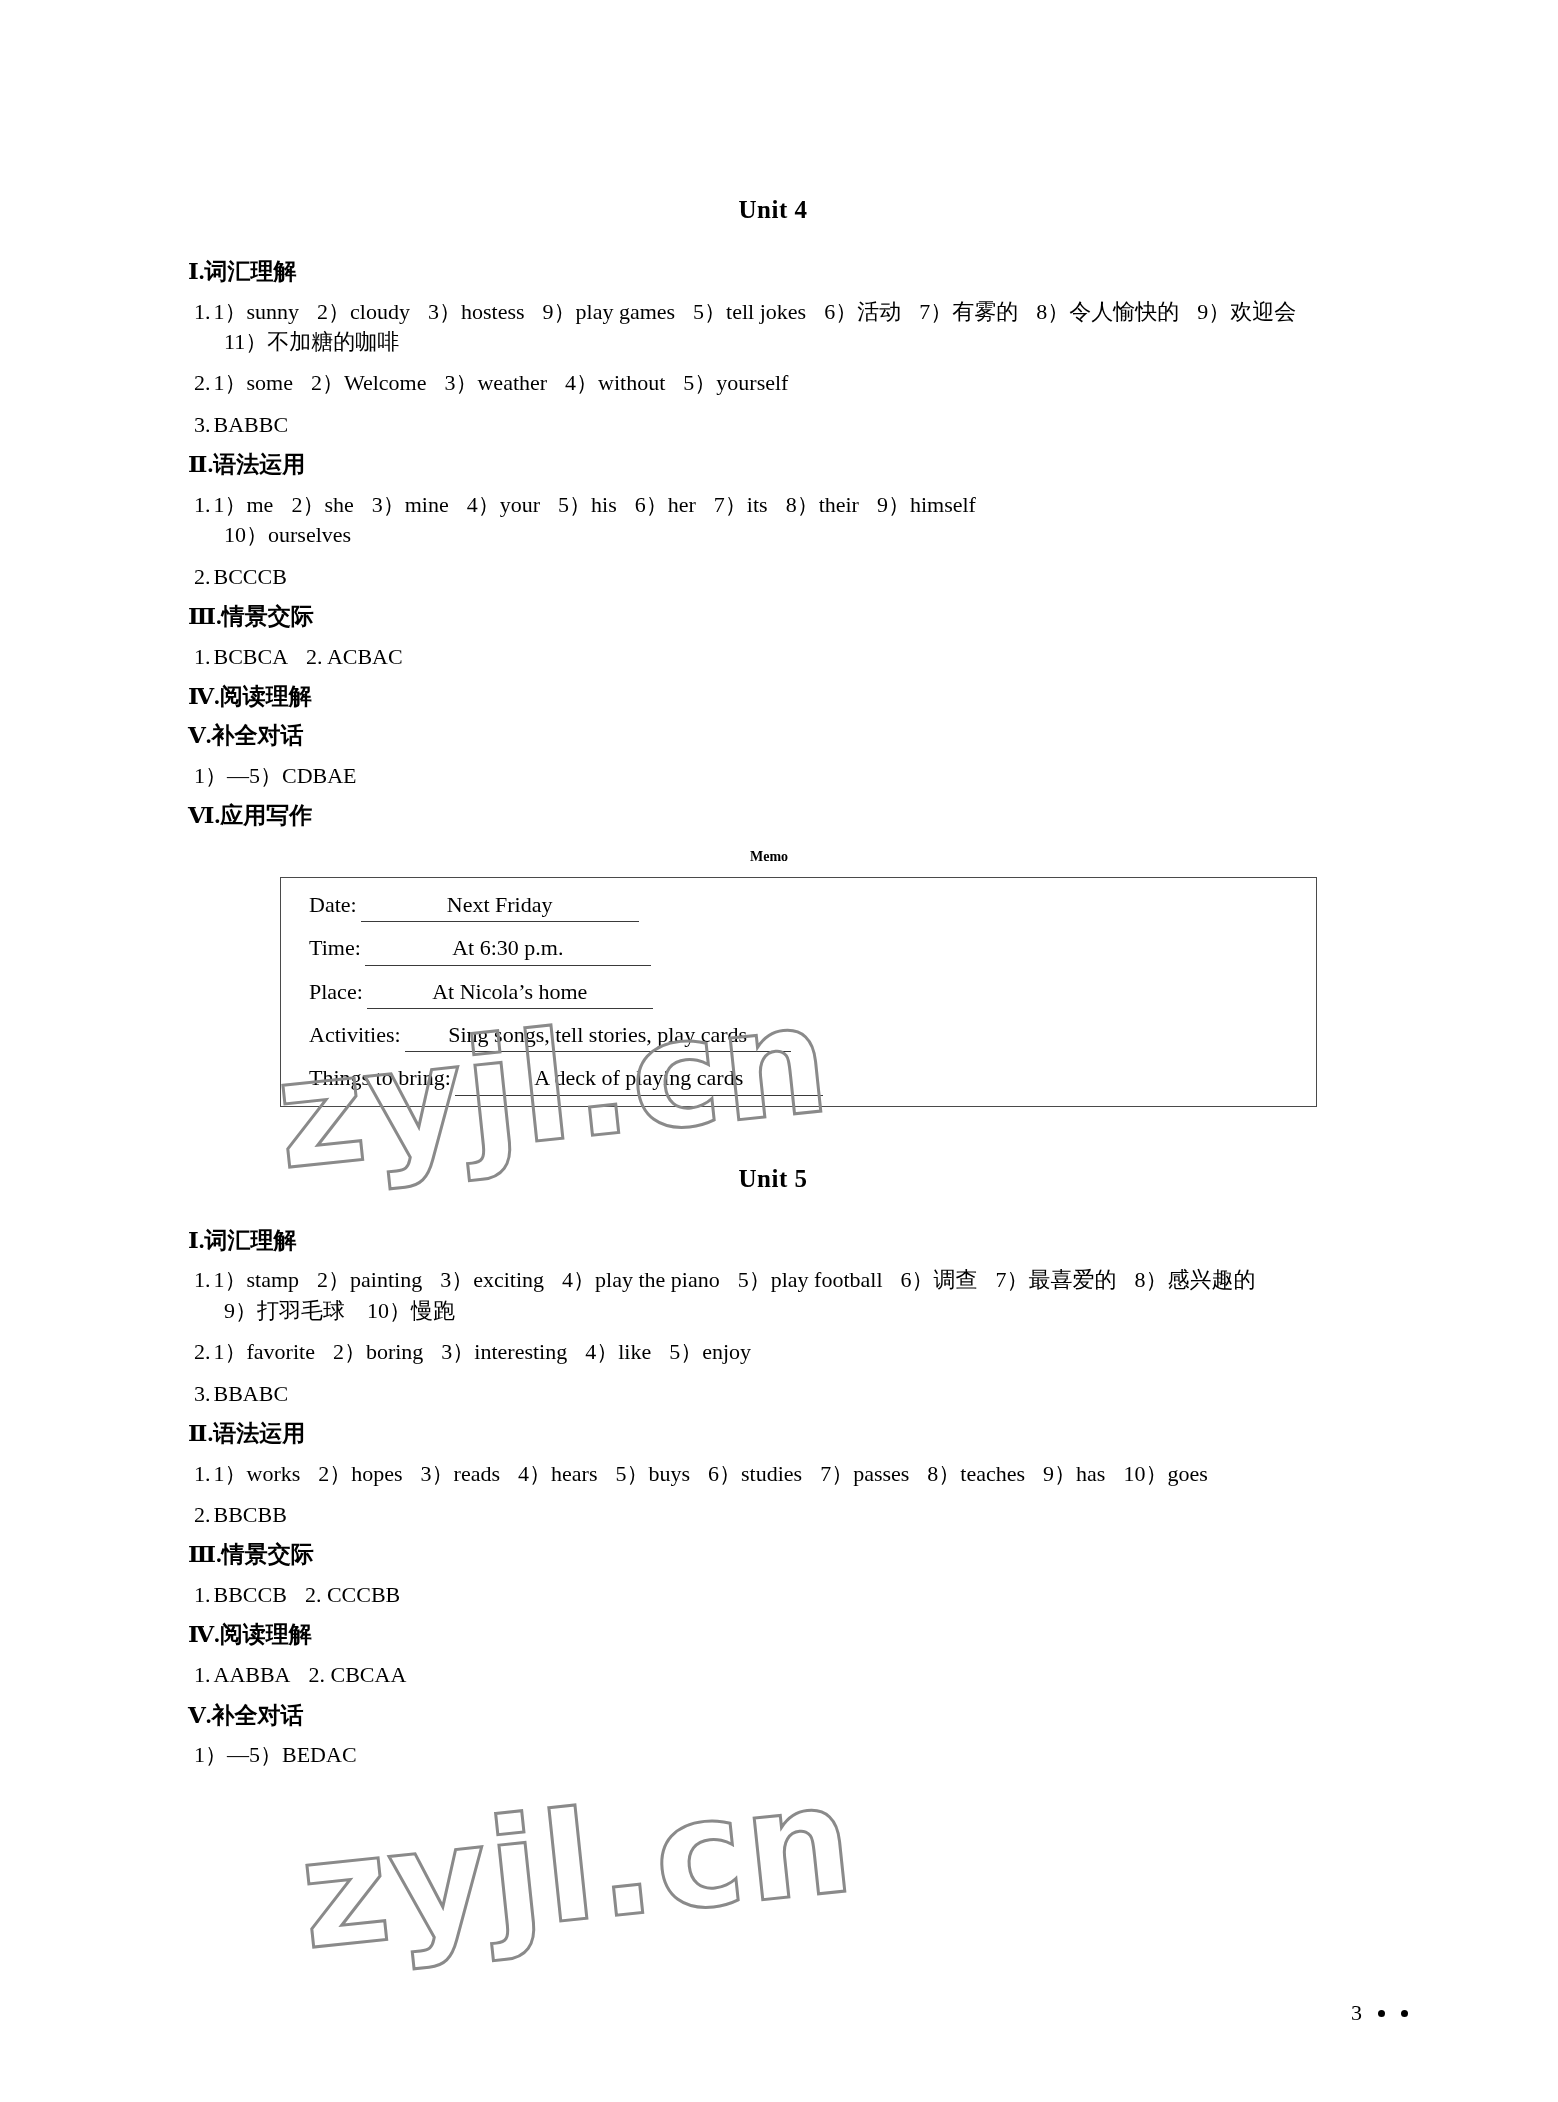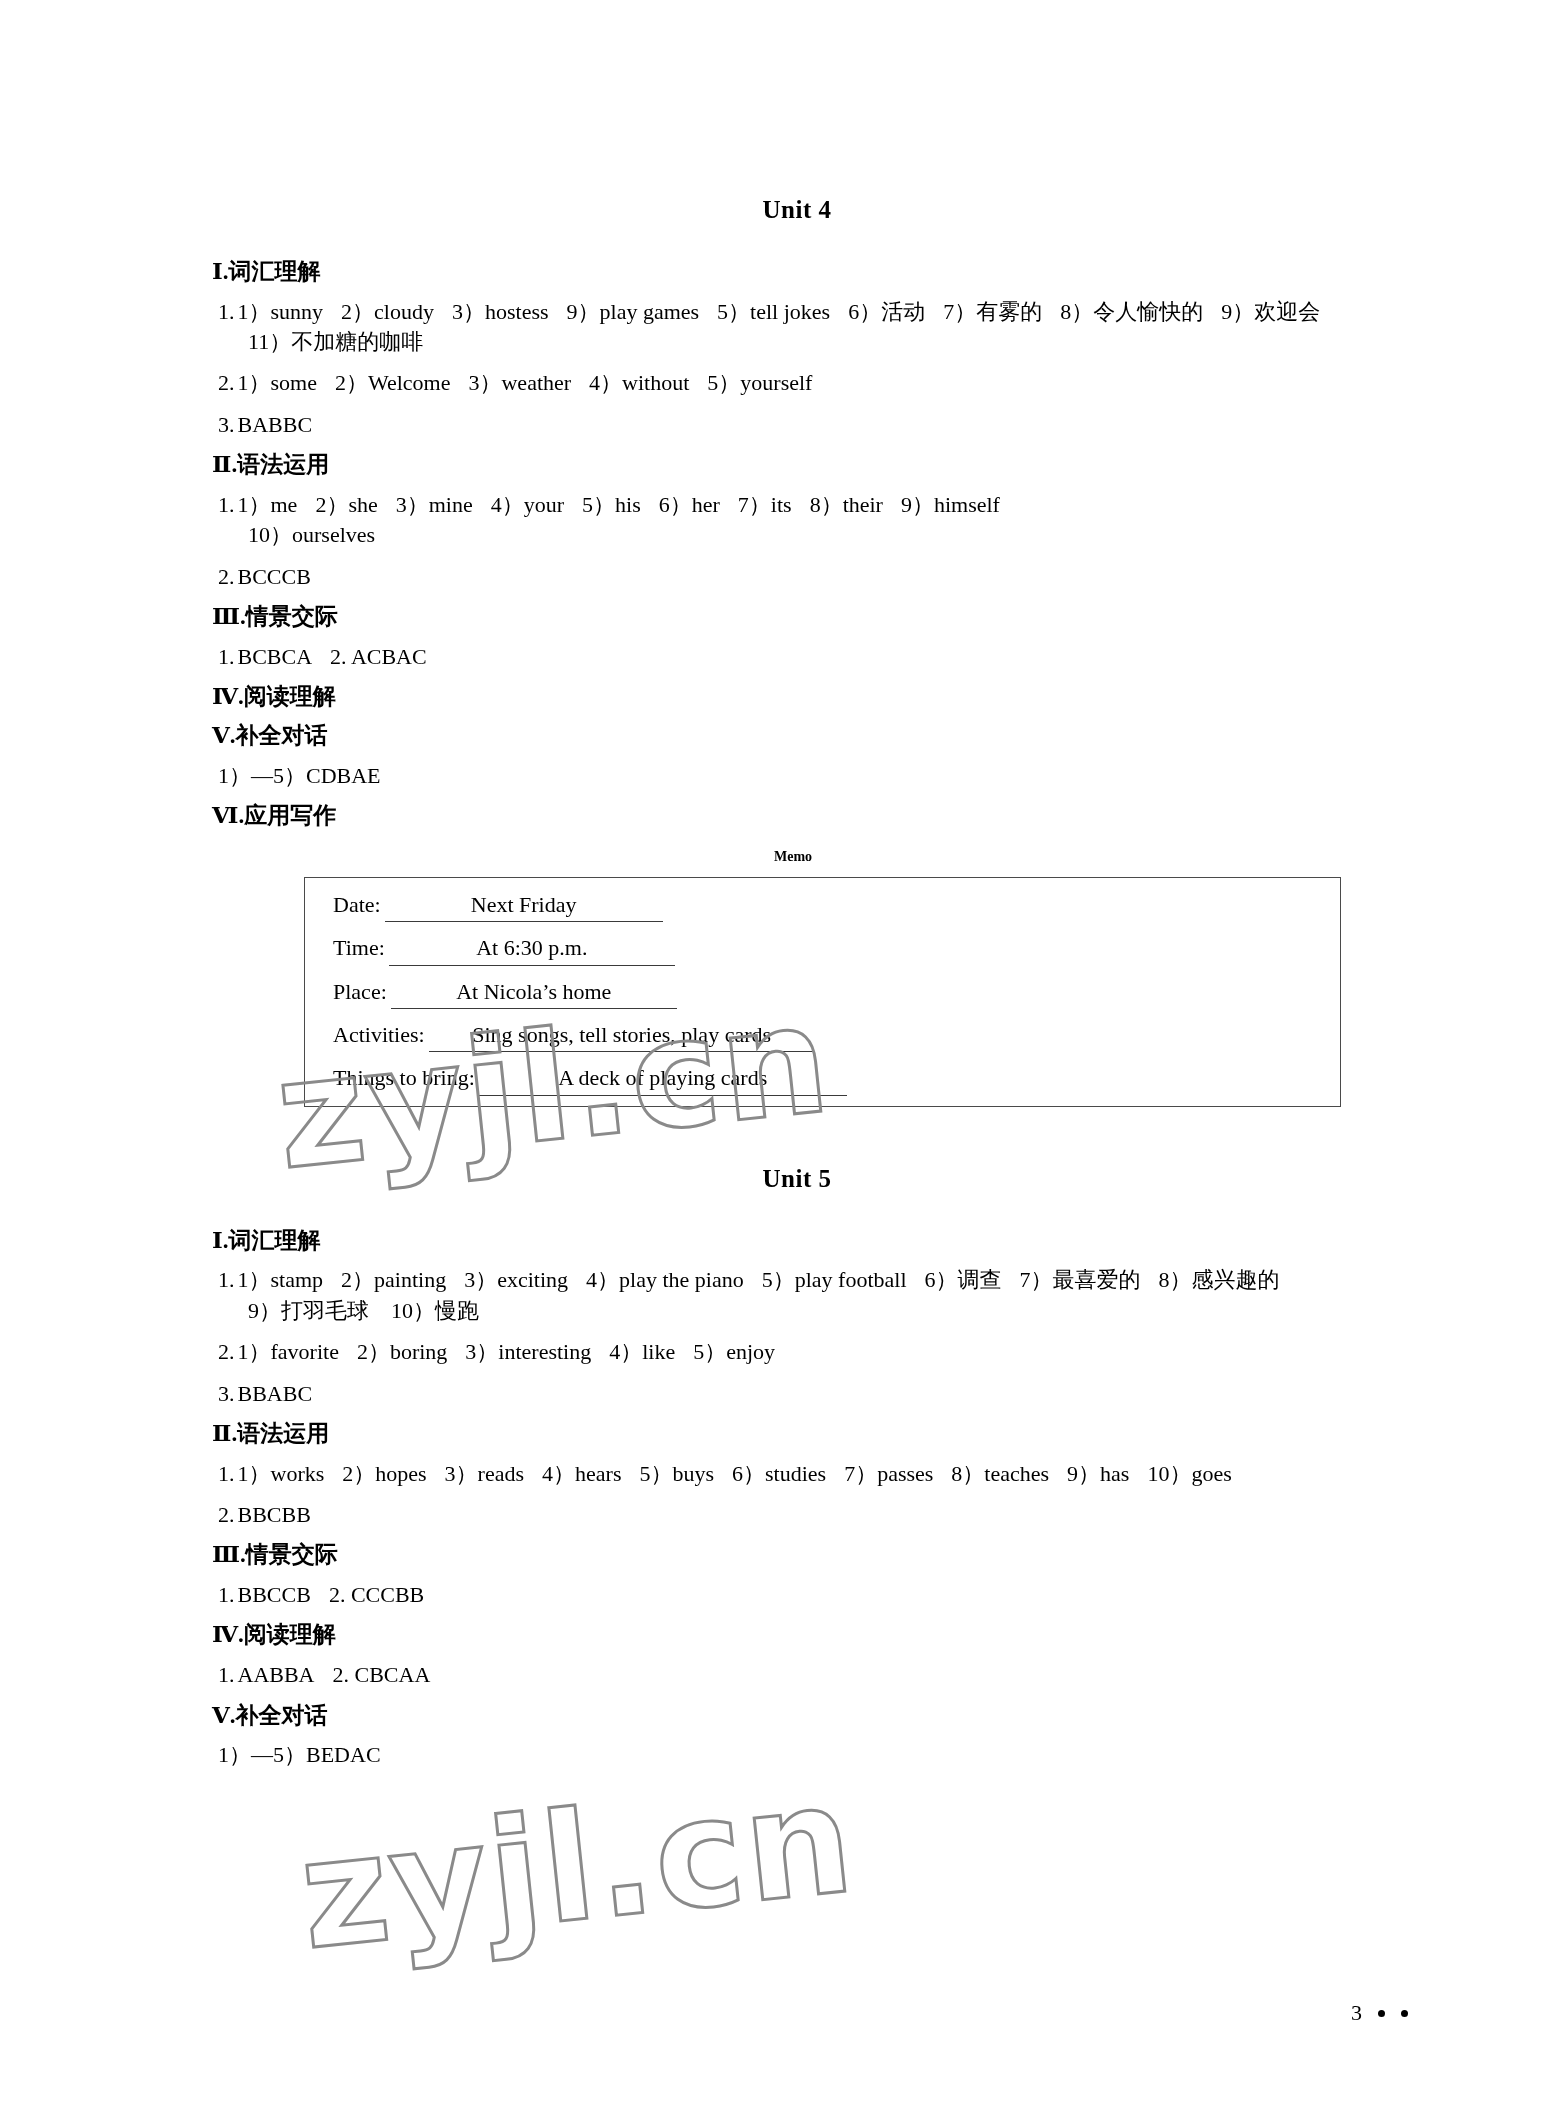--- a/index.html
+++ b/index.html
@@ -13,21 +13,21 @@
   }
   #page {
     position: relative;
     width: 1558px;
     height: 2102px;
     background: #ffffff;
     overflow: hidden;
   }
   .content {
     position: absolute;
-    left: 212px;
+    left: 188px;
     top: 196px;
     width: 1170px;
   }
   
   .unit-title {
     text-align: center;
     font-weight: bold;
     font-size: 25px;
     letter-spacing: 0.5px;
     margin: 0 0 34px 0;

